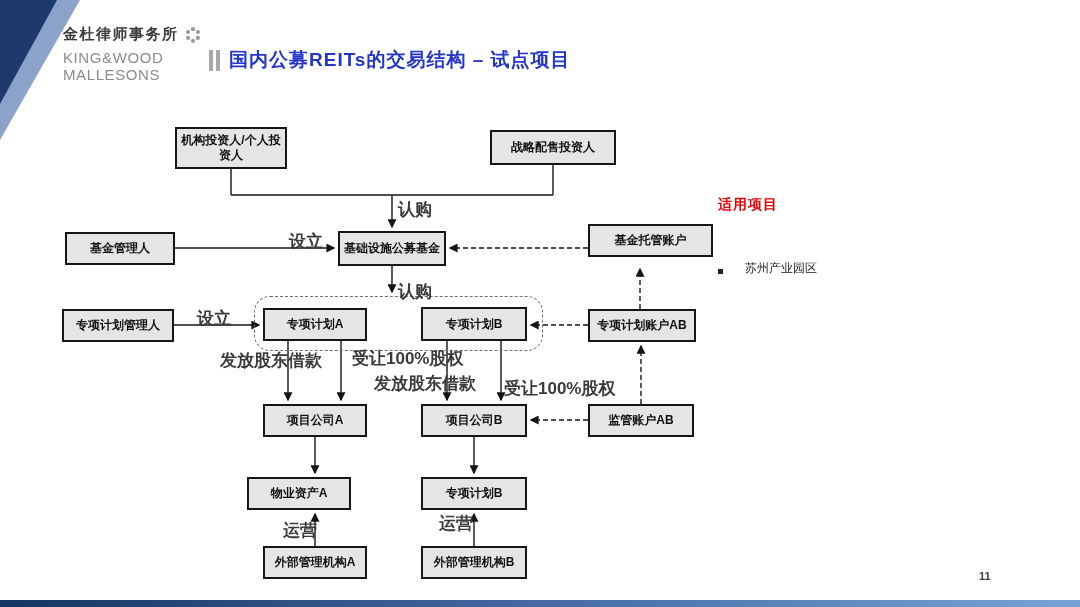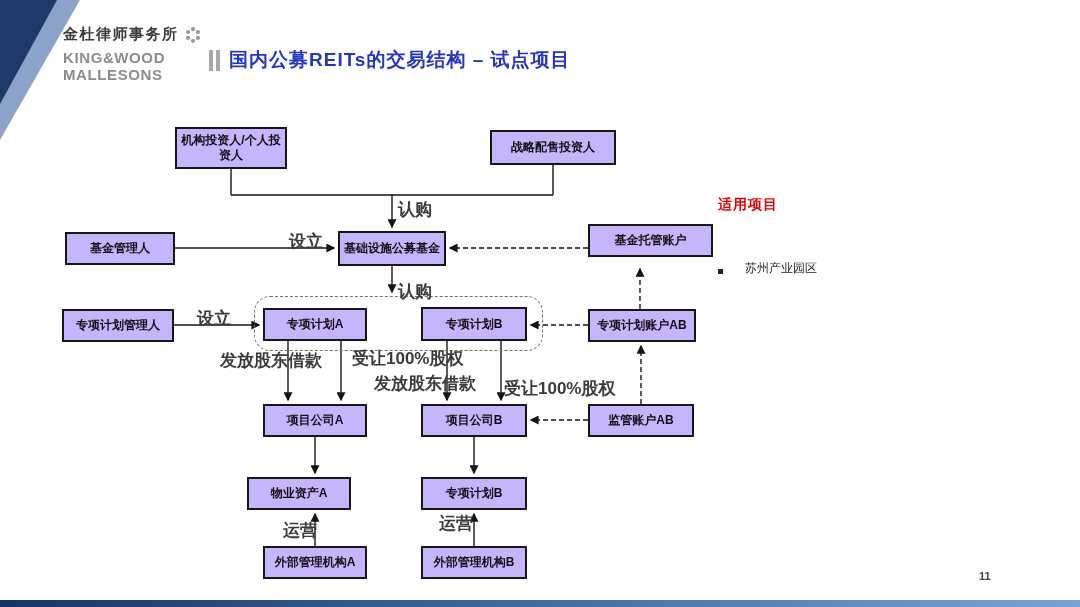--- a/index.html
+++ b/index.html
@@ -9,28 +9,28 @@
   }
   
   .corner-light{position:absolute;left:0;top:0;width:80px;height:140px;
     background:#8CA3C9;clip-path:polygon(0 0,100% 0,0 100%);z-index:4;}
   .corner-dark{position:absolute;left:0;top:0;width:57px;height:104px;
     background:#1E3A6D;clip-path:polygon(0 0,100% 0,0 100%);z-index:5;}
   
   .logo{position:absolute;left:63px;top:25px;z-index:6;}
   .logo-row{display:flex;align-items:flex-start;gap:4px;}
   .logo-cn{font-size:15px;font-weight:700;color:#3d3d3d;letter-spacing:1.5px;text-align:right;}
-  .logo-en{font-size:15px;font-weight:700;color:#8c8c8c;letter-spacing:0.6px;line-height:1.15;}
+  .logo-en{font-size:15px;font-weight:400;color:#8c8c8c;letter-spacing:0.6px;line-height:1.15;}
   
   .title-bars{position:absolute;left:209px;top:50px;display:flex;gap:3px;z-index:6;}
   .title-bars i{display:block;width:4px;height:21px;background:#A7A7AD;}
   .page-title{position:absolute;left:229px;top:47px;font-size:19px;font-weight:700;
     color:#2336C9;letter-spacing:1px;z-index:6;white-space:nowrap;}
   
-  .node{position:absolute;background:#c4b5fd;border:2px solid #161616;box-sizing:border-box;
+  .node{position:absolute;background:#e5e5e5;border:2px solid #161616;box-sizing:border-box;
     display:flex;align-items:center;justify-content:center;text-align:center;
     font-weight:700;font-size:12px;color:#101010;line-height:1.25;padding:1px 3px;z-index:2;}
   .dashed-group{position:absolute;left:254px;top:296px;width:289px;height:55px;
     border:1.6px dashed #707070;border-radius:16px;box-sizing:border-box;z-index:1;}
   .connectors{position:absolute;left:0;top:0;z-index:1;pointer-events:none;}
   .elabel{position:absolute;font-size:17px;font-weight:600;color:#3a3a3a;
     z-index:3;white-space:nowrap;}
   
   .aside-heading{position:absolute;left:718px;top:196px;font-size:14px;font-weight:700;
     color:#E60000;letter-spacing:1px;}

